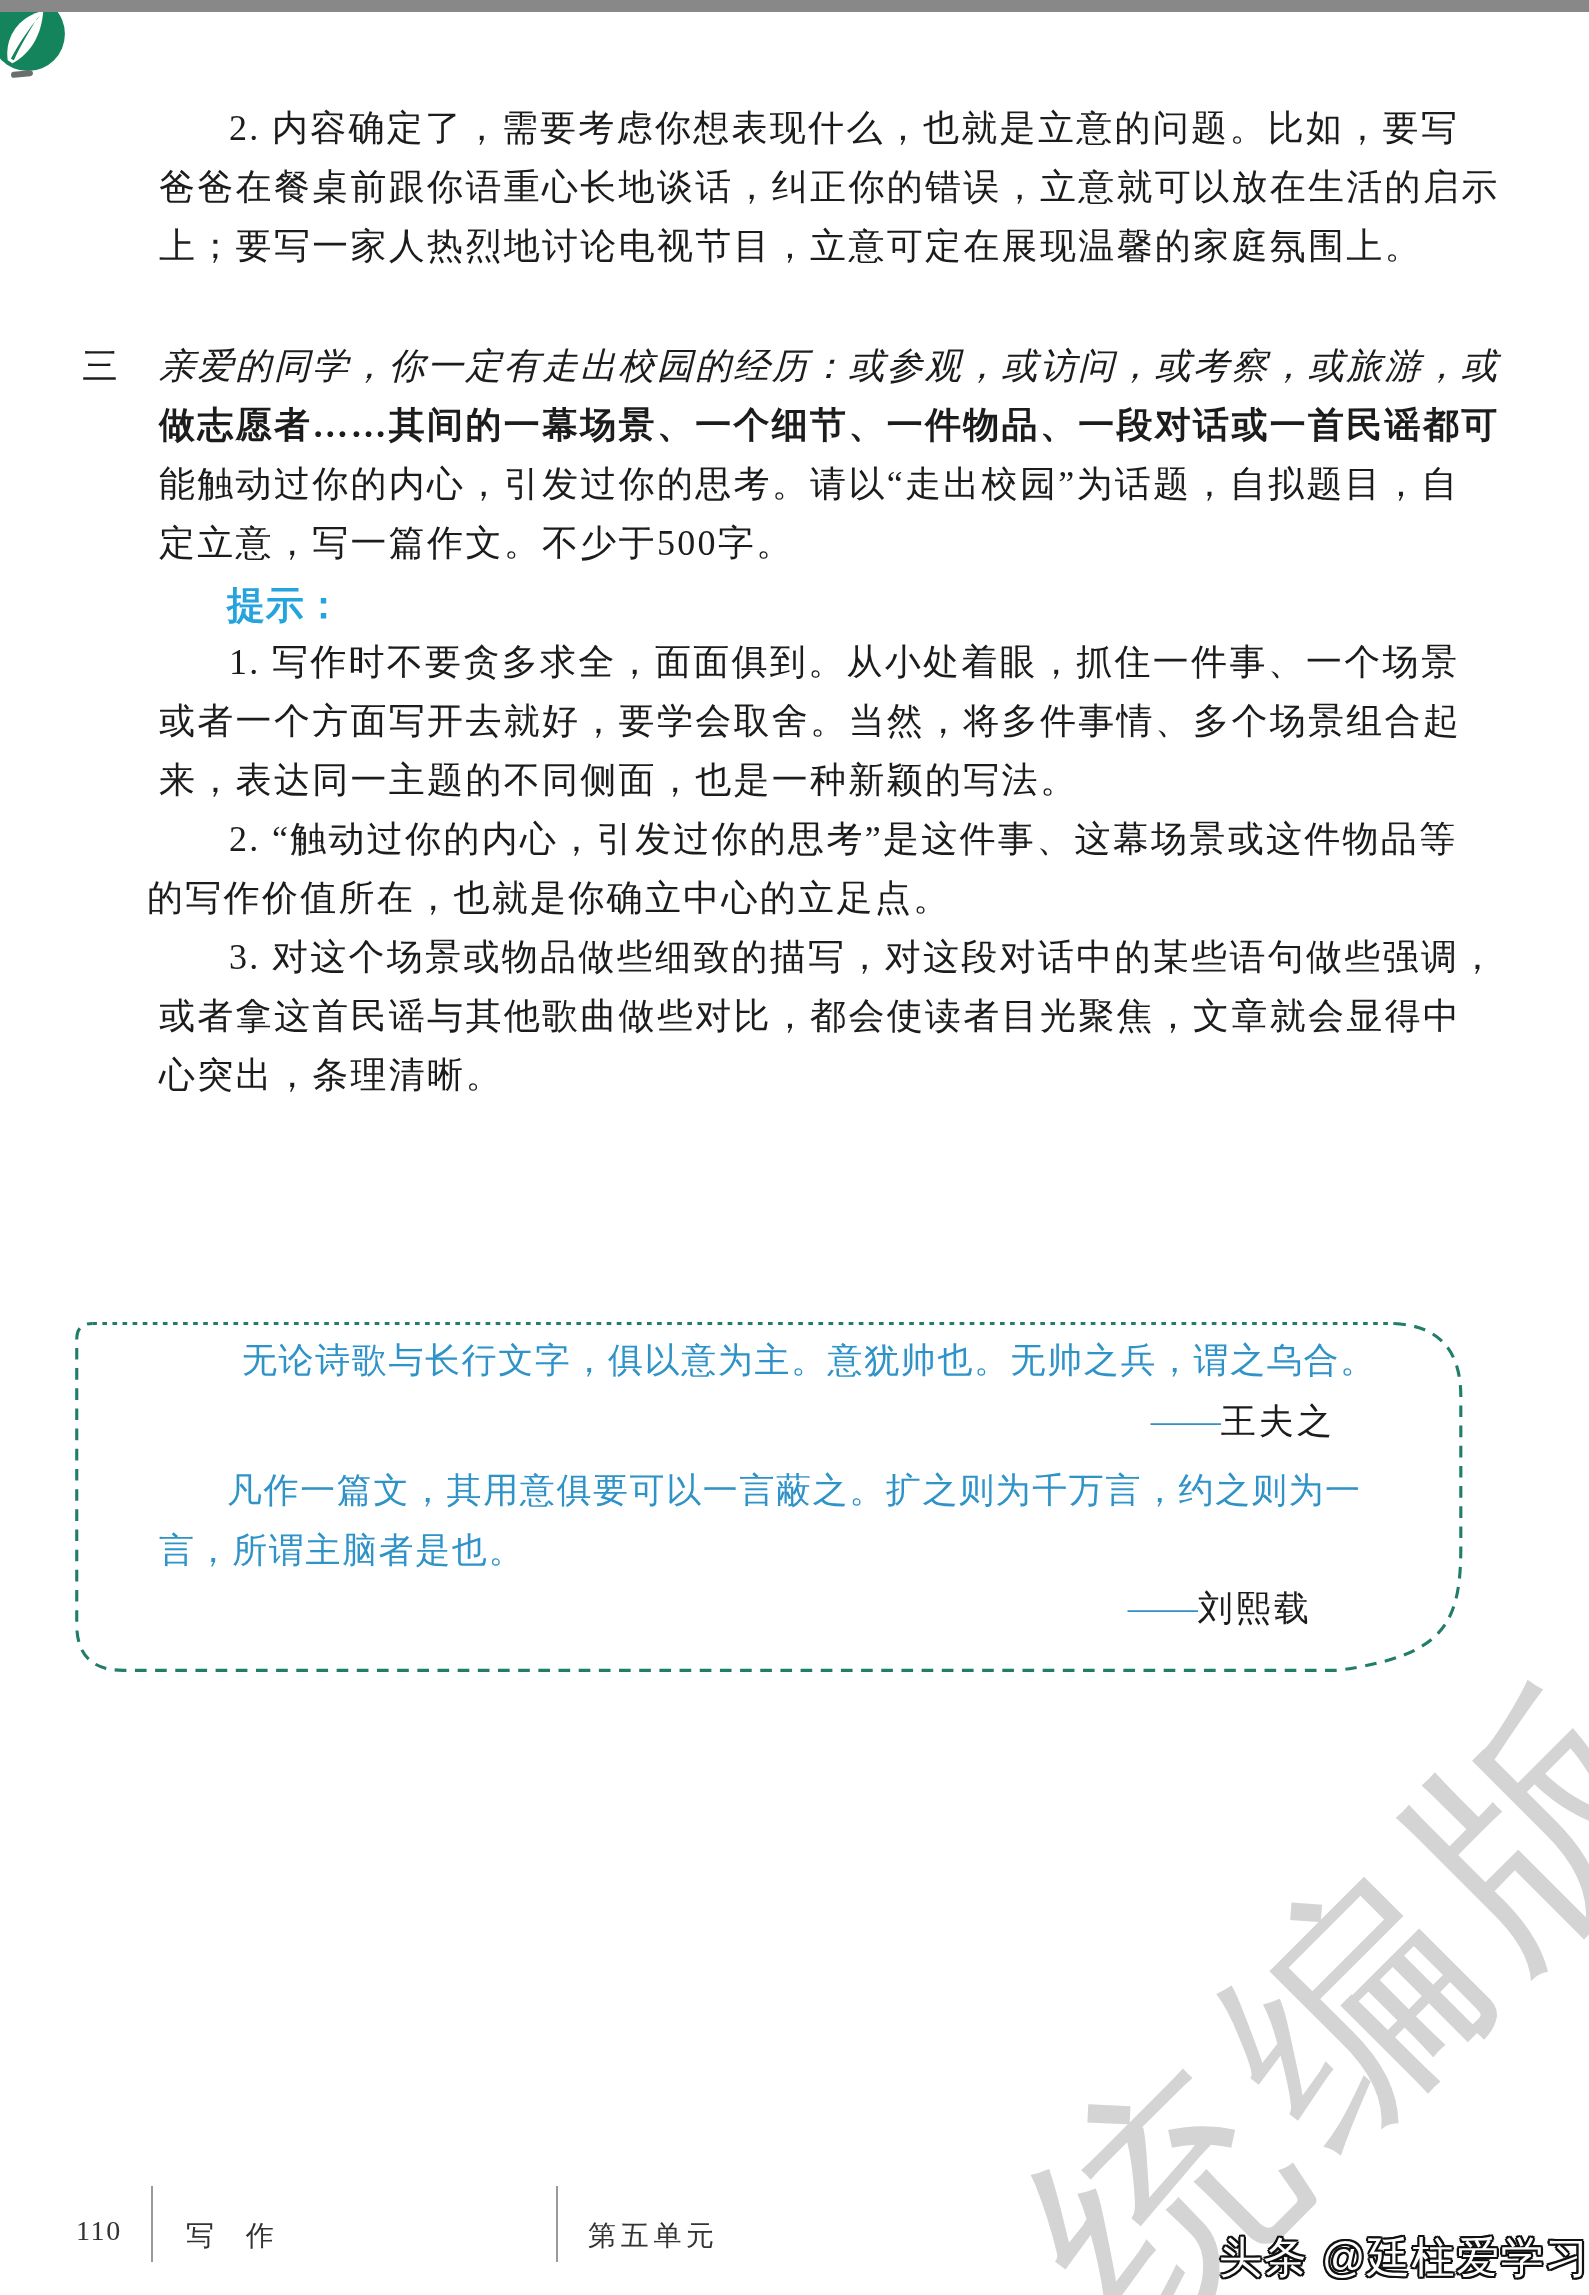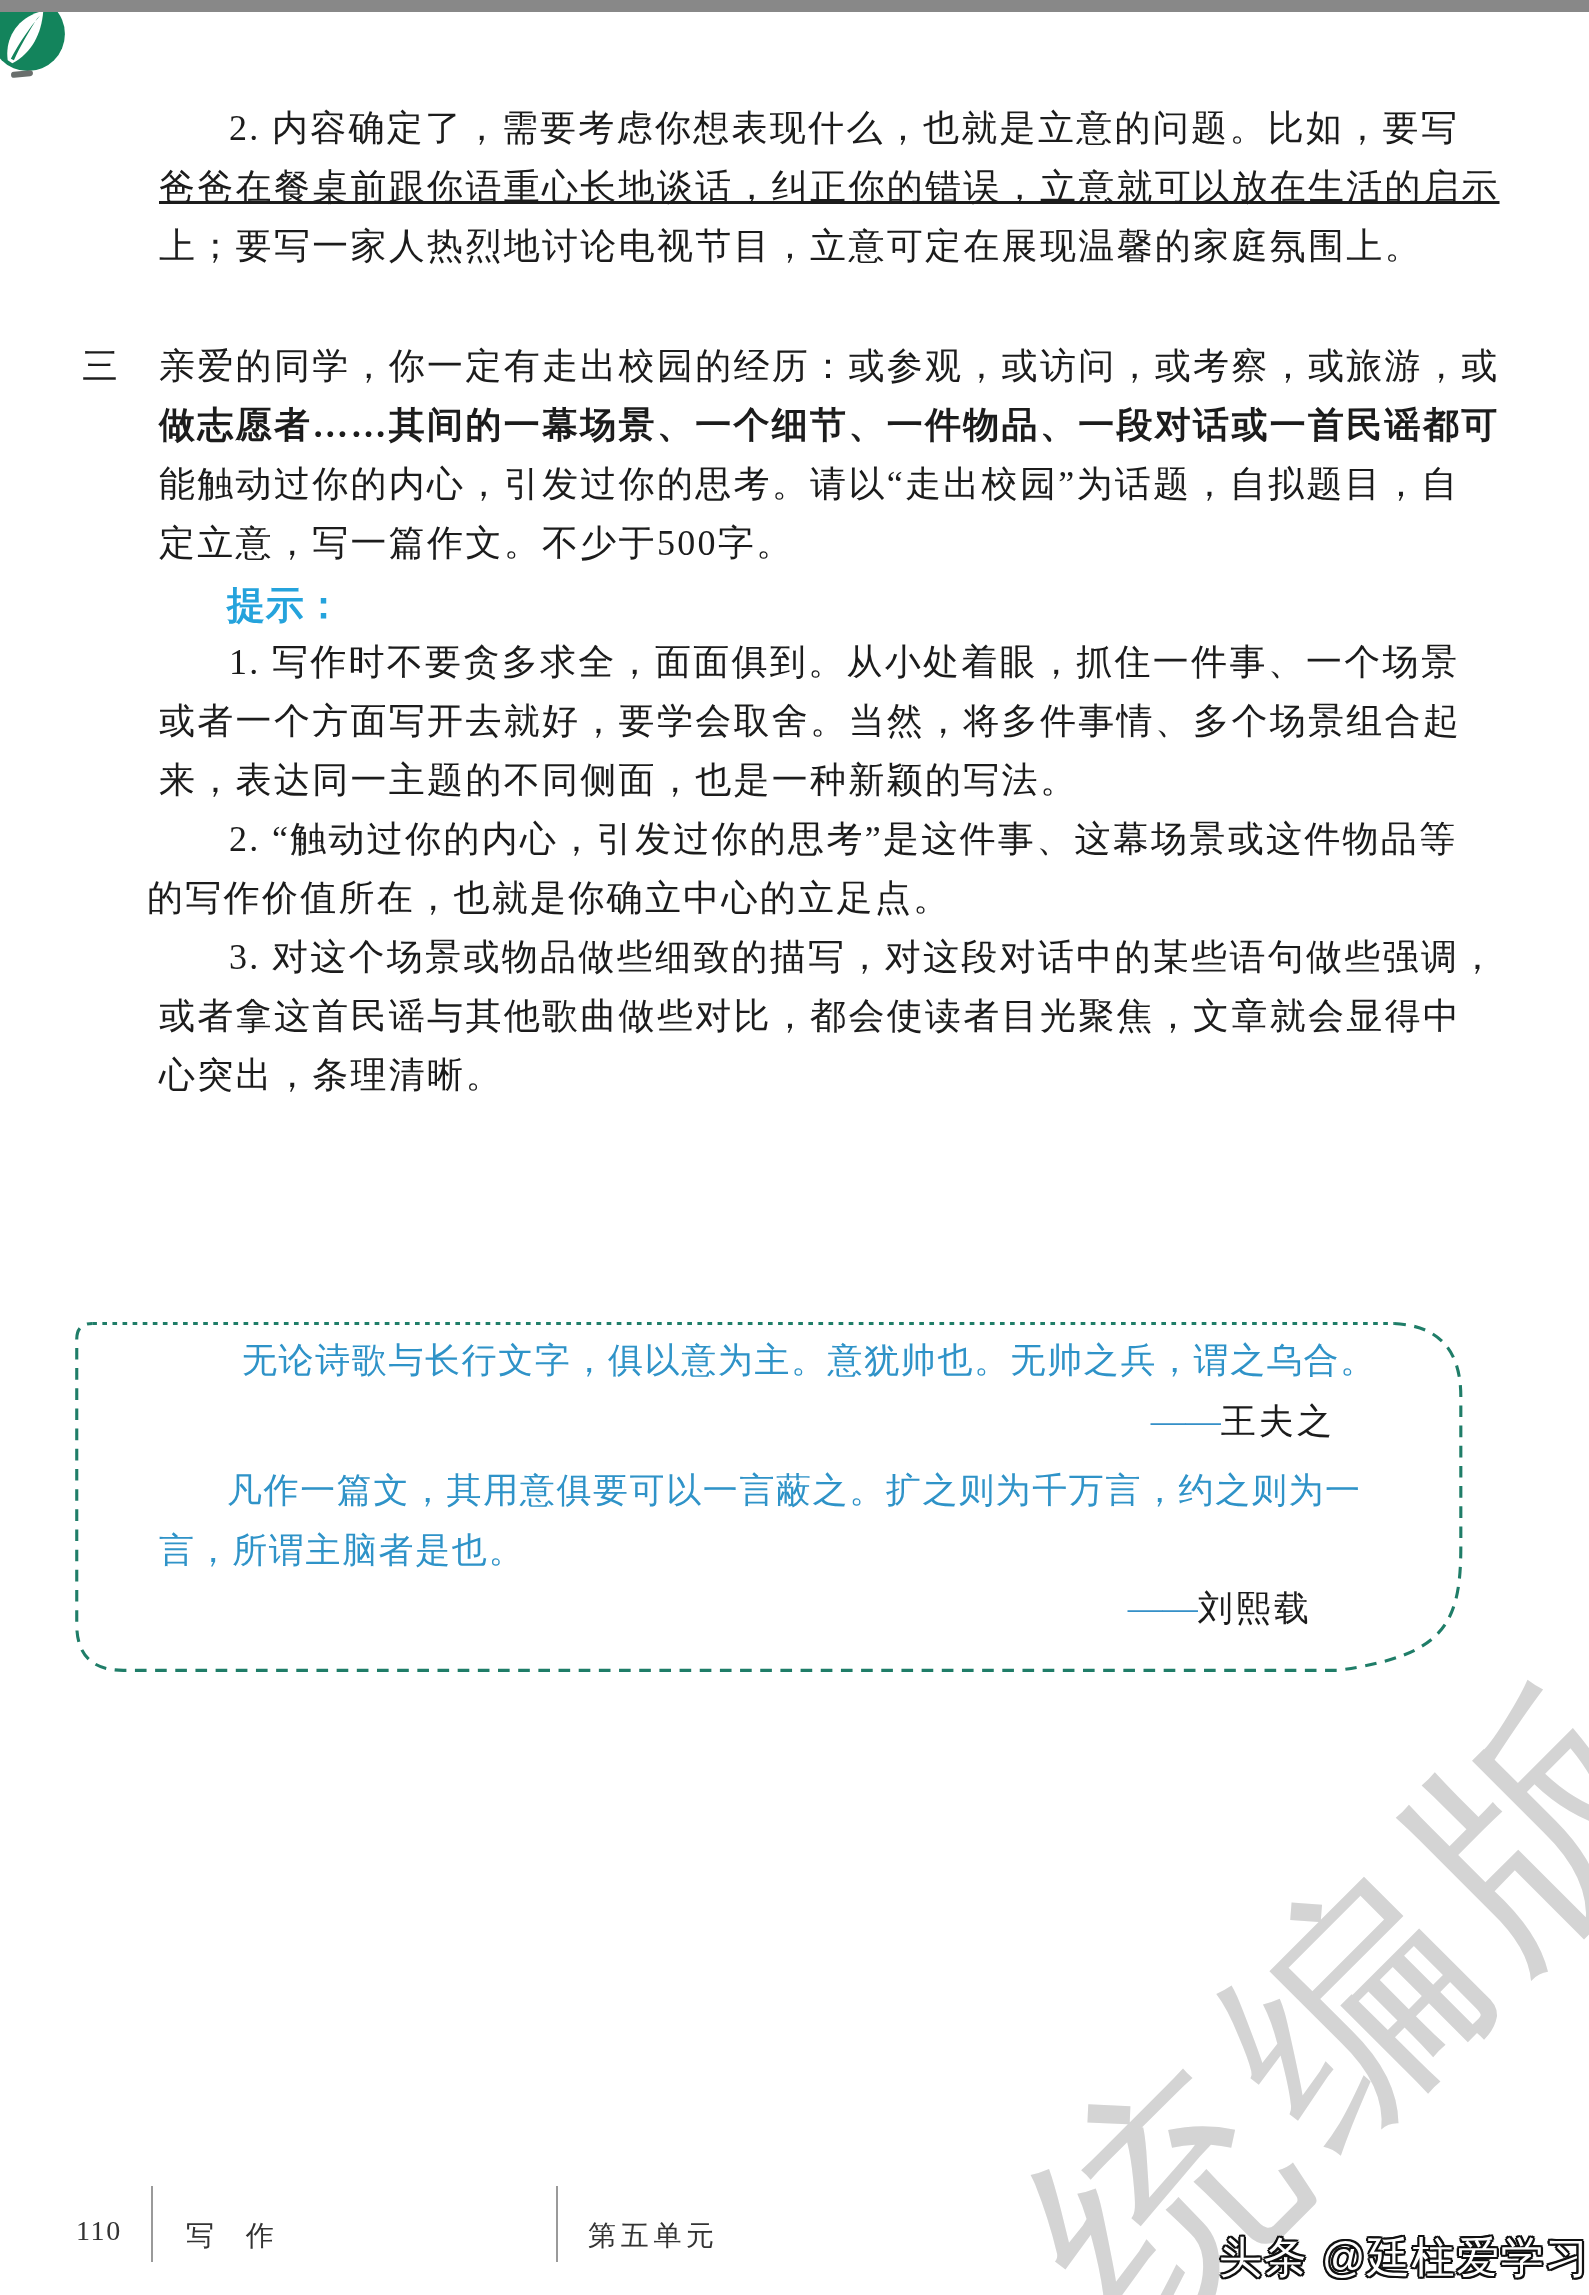--- a/index.html
+++ b/index.html
@@ -105,24 +105,24 @@
     <svg width="85" height="78" viewBox="0 0 110 100" aria-hidden="true">
       <circle cx="36" cy="28" r="48" fill="#13845c"></circle>
       <path d="M 10 62 C 6 34 22 6 56 -2 C 54 26 42 52 16 66 Z" fill="#ffffff"></path>
       <path d="M 14 60 C 26 38 38 20 52 4 L 48 8 C 38 24 26 44 18 62 Z" fill="#13845c"></path>
     </svg>
   </div>
   <div class="logo-tick"></div>
 
   <div>
       <div class="tline" style="top: 96px; left: 229px;">2. 内容确定了，需要考虑你想表现什么，也就是立意的问题。比如，要写</div>
-      <div class="tline" style="top: 155px; left: 159px; text-decoration: underline;">爸爸在餐桌前跟你语重心长地谈话，纠正你的错误，立意就可以放在生活的启示</div>
+      <div class="tline" style="top: 155px; left: 159px;">爸爸在餐桌前跟你语重心长地谈话，纠正你的错误，立意就可以放在生活的启示</div>
       <div class="tline" style="top: 214px; left: 159px;">上；要写一家人热烈地讨论电视节目，立意可定在展现温馨的家庭氛围上。</div>
       <div class="tline marker" style="top: 334px; left: 82px;">三</div>
-      <div class="tline" style="top: 334px; left: 159px;">亲爱的同学，你一定有走出校园的经历：或参观，或访问，或考察，或旅游，或</div>
+      <div class="tline" style="top: 334px; left: 159px; font-style: italic;">亲爱的同学，你一定有走出校园的经历：或参观，或访问，或考察，或旅游，或</div>
       <div class="tline" style="top: 393px; left: 159px; font-weight: bold;">做志愿者……其间的一幕场景、一个细节、一件物品、一段对话或一首民谣都可</div>
       <div class="tline" style="top: 452px; left: 159px;">能触动过你的内心，引发过你的思考。请以“走出校园”为话题，自拟题目，自</div>
       <div class="tline" style="top: 511px; left: 159px;">定立意，写一篇作文。不少于500字。</div>
       <div class="tline hint" style="top: 572px; left: 227px;">提示：</div>
       <div class="tline" style="top: 630px; left: 229px;">1. 写作时不要贪多求全，面面俱到。从小处着眼，抓住一件事、一个场景</div>
       <div class="tline" style="top: 689px; left: 159px;">或者一个方面写开去就好，要学会取舍。当然，将多件事情、多个场景组合起</div>
       <div class="tline" style="top: 748px; left: 159px;">来，表达同一主题的不同侧面，也是一种新颖的写法。</div>
       <div class="tline" style="top: 807px; left: 229px;">2. “触动过你的内心，引发过你的思考”是这件事、这幕场景或这件物品等</div>
       <div class="tline" style="top: 866px; left: 147px;">的写作价值所在，也就是你确立中心的立足点。</div>
       <div class="tline" style="top: 925px; left: 229px;">3. 对这个场景或物品做些细致的描写，对这段对话中的某些语句做些强调，</div>

